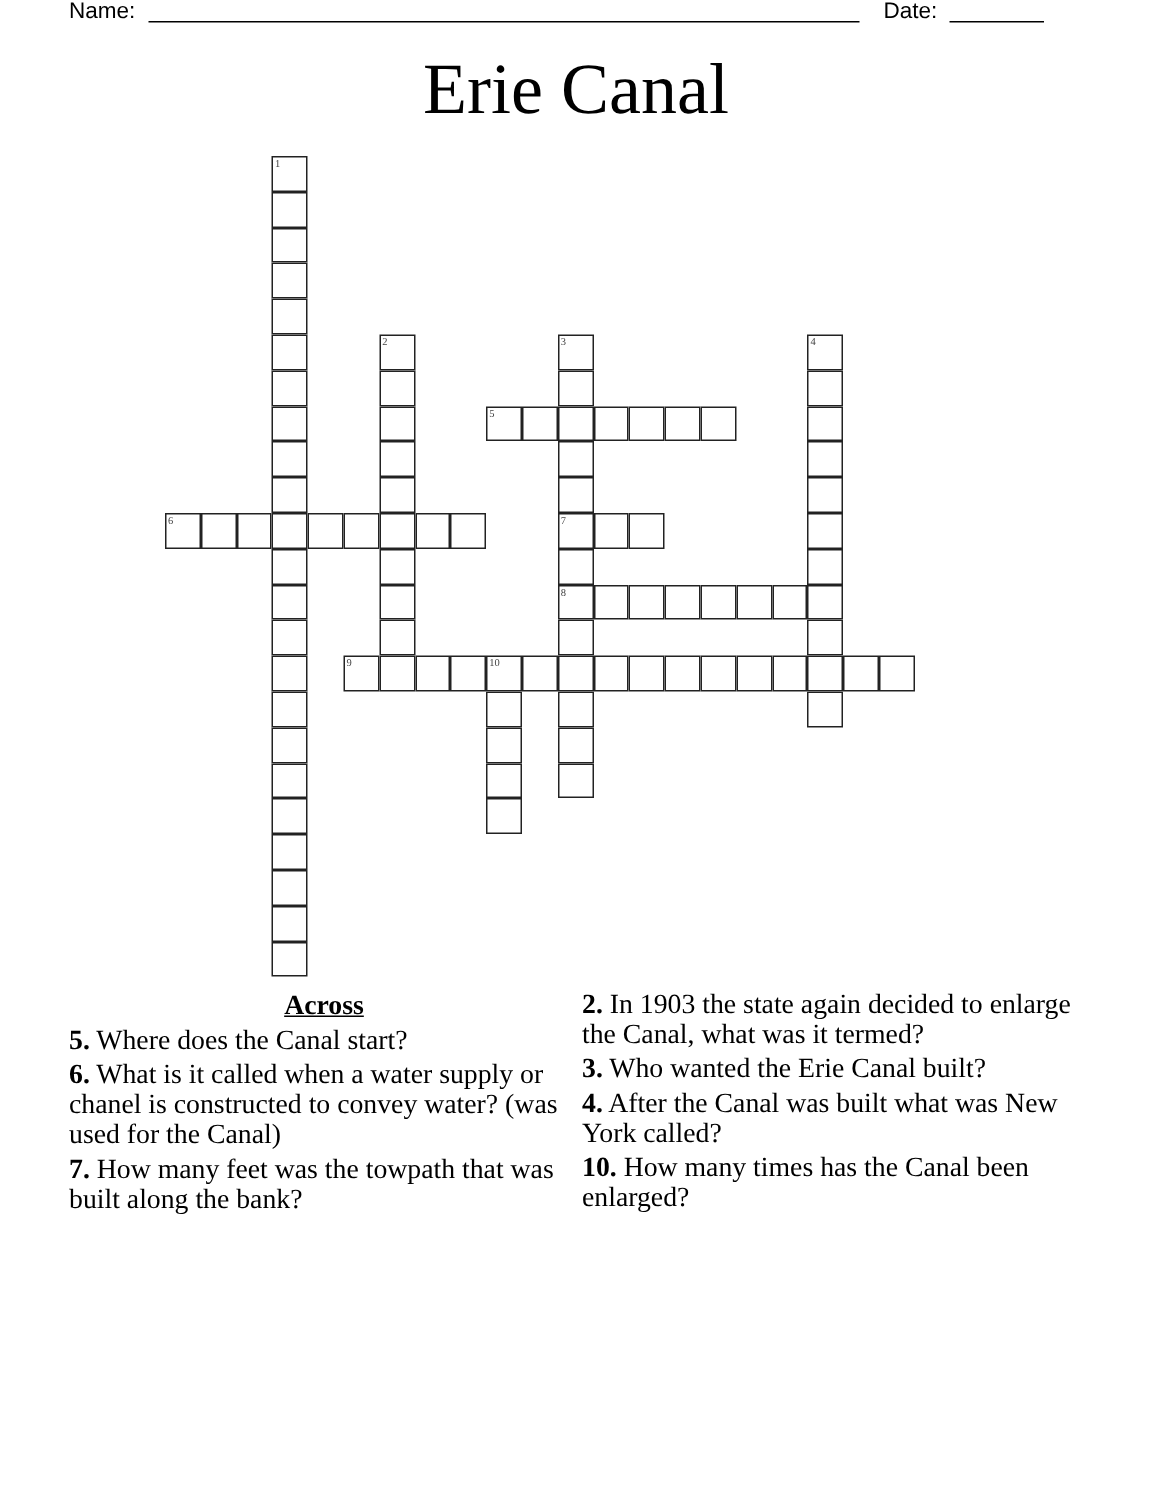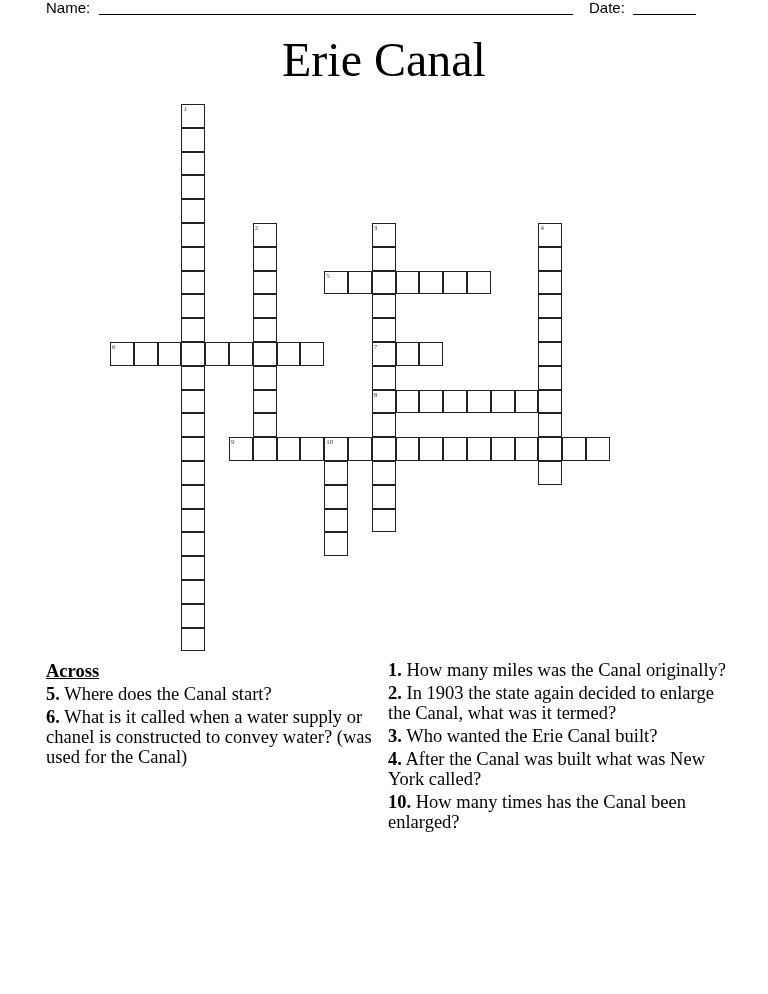--- a/index.html
+++ b/index.html
@@ -9,21 +9,21 @@
   .name-line { position: absolute; left: 99px; top: 14px; width: 474px; border-bottom: 1px solid #000; }
   .date-label { position: absolute; left: 589px; top: -1px; }
   .date-line { position: absolute; left: 633px; top: 14px; width: 63px; border-bottom: 1px solid #000; }
   .title { position: absolute; top: 30px; left: 0; width: 768px; text-align: center; font-family: "Liberation Serif", serif; font-size: 48px; line-height: 60px; }
   .grid { position: absolute; left: 0; top: 0; width: 768px; height: 660px; }
   .cell { position: absolute; width: 23.8px; height: 23.8px; box-sizing: border-box; border: 1.2px solid #222; background: #fff; }
   .cell .num { position: absolute; left: 1px; top: 0px; font-family: "Liberation Serif", serif; font-size: 7px; line-height: 8px; color: #444; }
   .clues { position: absolute; top: 660px; font-family: "Liberation Serif", serif; font-size: 18.5px; line-height: 20px; }
   .clues.across { left: 46px; width: 340px; }
   .clues.down { left: 388px; width: 340px; }
-  .clues h3 { margin: 0 0 2px 0; font-size: 18.5px; font-weight: bold; text-decoration: underline; line-height: 22px; }
+  .clues h3 { margin: 0 0 2px 0; font-size: 18.5px; font-weight: bold; text-decoration: underline; line-height: 22px; text-align: center; }
   .clue { margin: 0 0 3px 0; }
   .clue b { font-weight: bold; }
 </style>
 </head>
 <body>
 
 <div class="header">
   <span class="name-label">Name:</span>
   <div class="name-line"></div>
   <span class="date-label">Date:</span>
@@ -147,21 +147,21 @@
     <div class="cell" style="left: 324.2px; top: 461px;"></div>
     <div class="cell" style="left: 324.2px; top: 484.8px;"></div>
     <div class="cell" style="left: 324.2px; top: 508.6px;"></div>
     <div class="cell" style="left: 324.2px; top: 532.4px;"></div>
   </div>
 
 <div class="clues across">
   <h3>Across</h3>
   <div class="clue"><b>5.</b> <span>Where does the Canal start?</span></div>
   <div class="clue"><b>6.</b> <span>What is it called when a water supply or chanel is constructed to convey water? (was used for the Canal)</span></div>
+  <div class="clue"><b>7.</b> <span>How many feet was the towpath that was built along the bank?</span></div>
 </div>
 
 <div class="clues down">
-  <div class="clue"><b>1.</b> <span>How many miles was the Canal originally?</span></div>
   <div class="clue"><b>2.</b> <span>In 1903 the state again decided to enlarge the Canal, what was it termed?</span></div>
   <div class="clue"><b>3.</b> <span>Who wanted the Erie Canal built?</span></div>
   <div class="clue"><b>4.</b> <span>After the Canal was built what was New York called?</span></div>
   <div class="clue"><b>10.</b> <span>How many times has the Canal been enlarged?</span></div>
 </div>
 
 </body></html>

